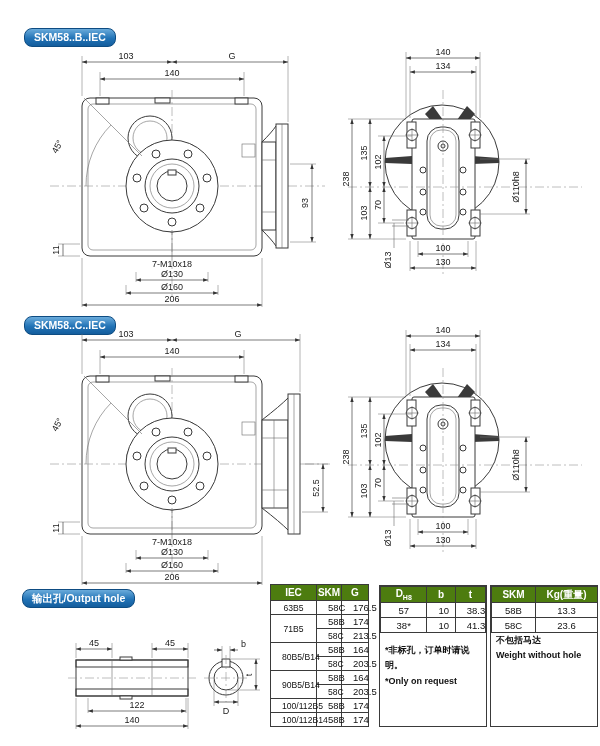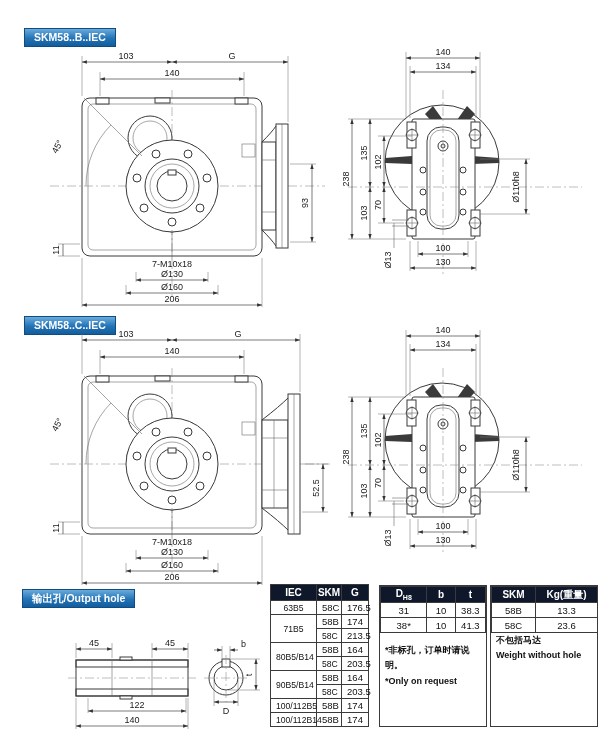--- a/index.html
+++ b/index.html
@@ -5,40 +5,40 @@
   html,body{margin:0;padding:0;}
   body{
     width:600px;height:746px;position:relative;background:#fff;
     font-family:"Liberation Sans",sans-serif;overflow:hidden;color:#111;
   }
   .abs{position:absolute;}
   .badge{
     position:absolute;display:inline-block;padding:2px 9px 3px;
     font-size:10.5px;font-weight:bold;color:#fff;line-height:1.15;
     background:linear-gradient(180deg,#6aabdb,#2273b6 55%,#135d9d);
-    border:1px solid #0e4c82;border-radius:0;white-space:nowrap;
+    border:1px solid #0e4c82;border-radius:8px;white-space:nowrap;
   }
   svg{overflow:visible;}
   svg text{font-family:"Liberation Sans",sans-serif;}
   .ln{stroke:#3a3a3a;stroke-width:1;fill:none;}
   .fw{fill:#ffffff;}
   .tn{stroke:#6a6a6a;stroke-width:.6;fill:none;}
   .cl{stroke:#8a8a8a;stroke-width:.55;fill:none;stroke-dasharray:9 3 2 3;}
   .dm{stroke:#444;stroke-width:.7;fill:none;}
   .ex{stroke:#777;stroke-width:.55;fill:none;}
   .dt{font-size:9px;fill:#1a1a1a;}
   .fin{fill:#3a3a3a;stroke:none;}
   .tbl{border-collapse:collapse;table-layout:fixed;background:#fff;}
   .tbl th{
-    background:#0f172a;color:#fff;font-size:10px;font-weight:bold;
+    background:#4d7c0f;color:#fff;font-size:10px;font-weight:bold;
     border:1px solid #3a3a3a;height:15px;padding:0;text-align:center;
   }
   .tbl td{
     border:1px solid #3a3a3a;font-size:9.5px;color:#101010;
-    text-align:center;height:13px;padding:0 5px;
+    text-align:center;height:13px;padding:0 11px;
   }
   .t-iec td:first-child{font-size:8.6px;}
   .box{position:absolute;border:1px solid #3a3a3a;background:#fff;}
   .box .tbl{width:100%;}
   .note{font-size:9px;color:#111;padding:0 5px;line-height:1.7;font-weight:bold;}
 </style>
 </head>
 <body>
 
 <svg width="0" height="0" style="position:absolute">
@@ -545,21 +545,21 @@
       </colgroup>
     <thead>
       <tr>
         <th><span>D</span><sub style="font-size:7px">H8</sub></th>
         <th>b</th>
         <th>t</th>
       </tr>
     </thead>
     <tbody>
       <tr>
-        <td style="height:14px">31</td>
+        <td style="height:14px">57</td>
         <td>10</td>
         <td>38.3</td>
       </tr>
       <tr>
         <td style="height:14px">38*</td>
         <td>10</td>
         <td>41.3</td>
       </tr>
     </tbody>
   </table>

